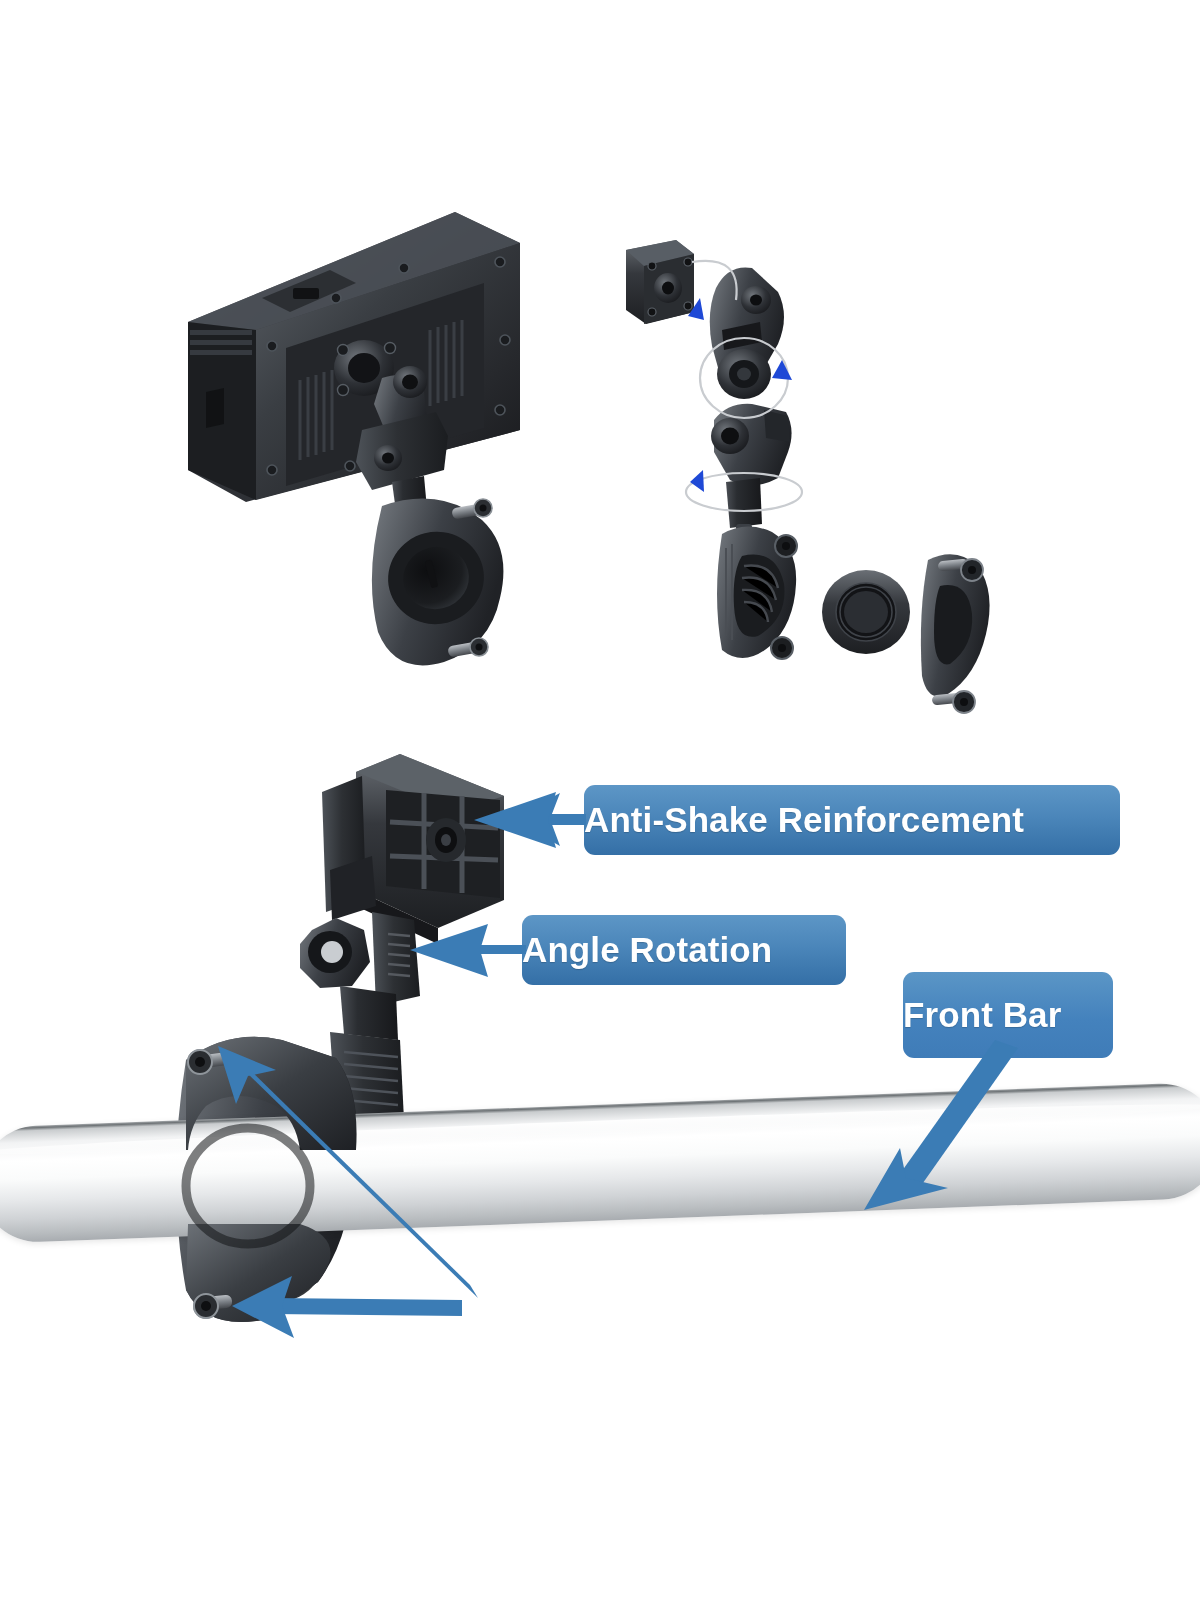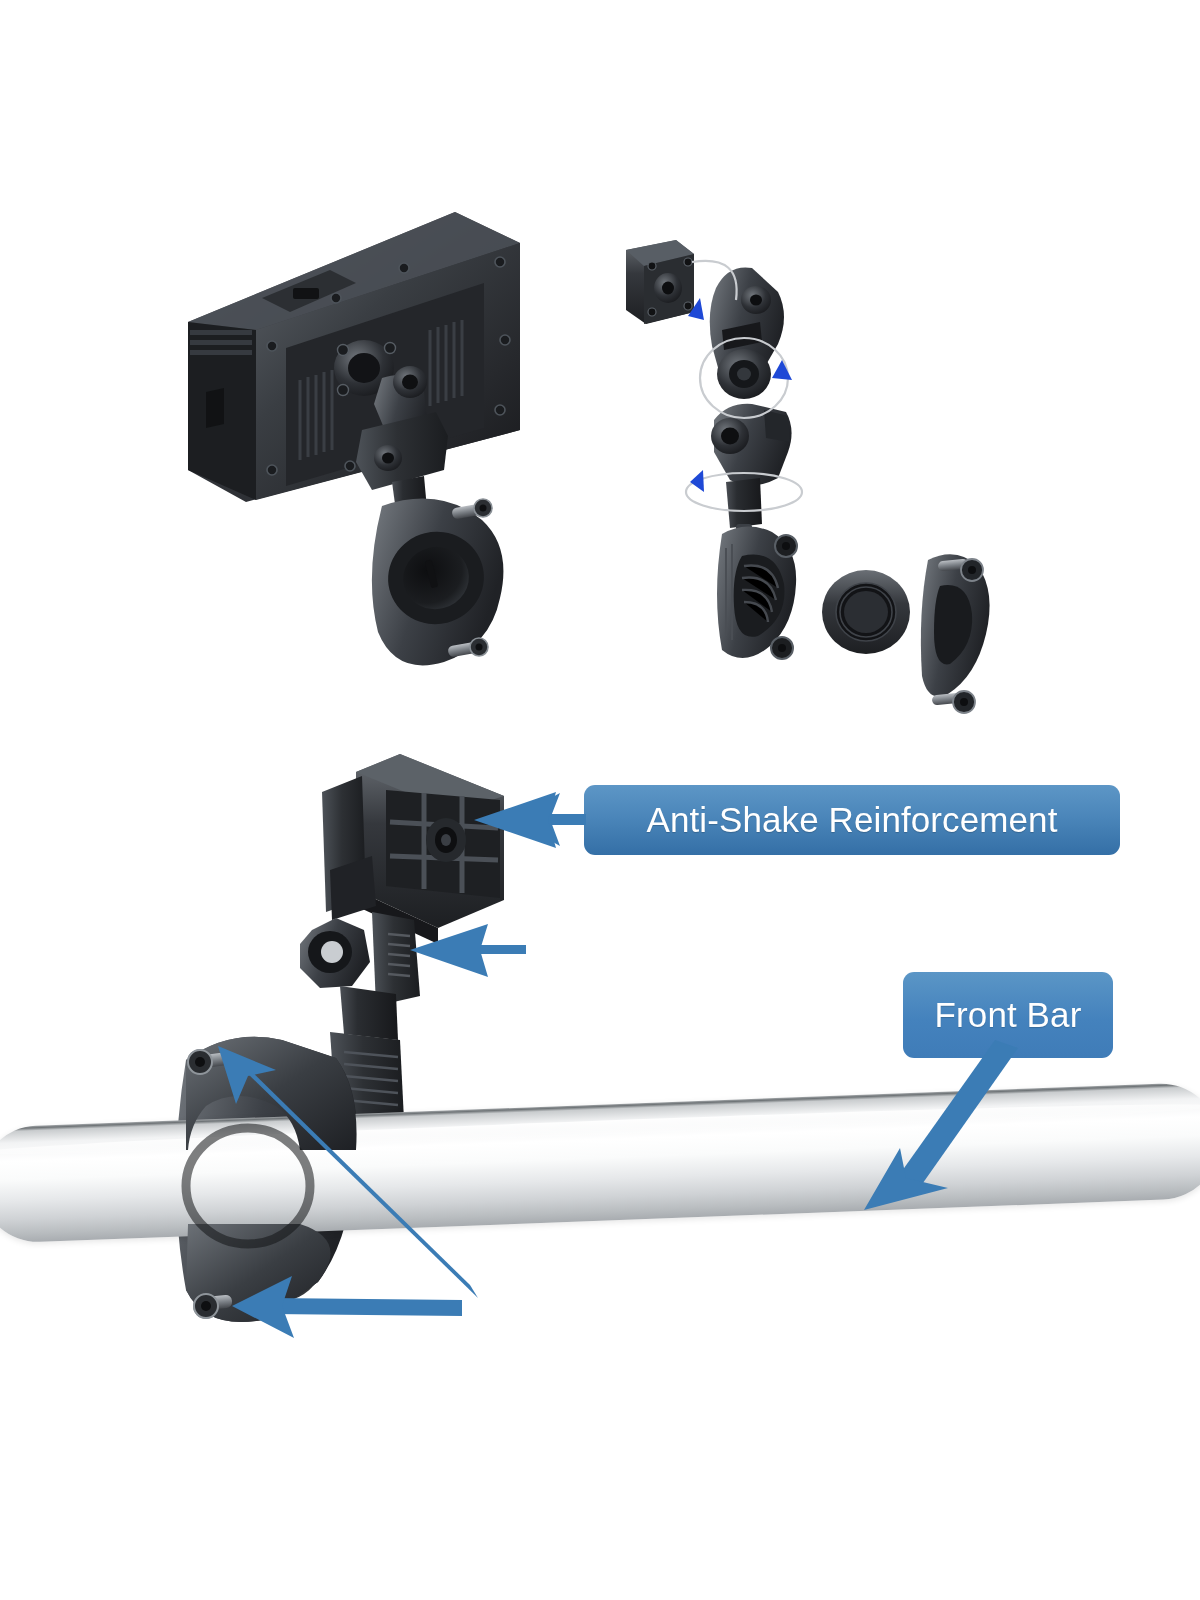--- a/index.html
+++ b/index.html
@@ -12,23 +12,23 @@
     width: 1200px; height: 1600px;
     position: relative; overflow: hidden;
     font-family: "Liberation Sans", sans-serif;
     -webkit-font-smoothing: antialiased;
   }
   #stage { position: absolute; inset: 0; }
 
   
   .callout {
     position: absolute;
-    display: flex; align-items: center; justify-content: center;
+    display: flex; align-items: center; justify-content: flex-start;
     color: #ffffff;
-    font-weight: normal;
+    font-weight: bold;
     letter-spacing: .1px;
     white-space: nowrap;
     border-radius: 11px;
     text-shadow: 0 1px 1px rgba(0,0,0,.18);
     z-index: 40;
   }
   .callout.grad {
     background: linear-gradient(180deg, #5d96c6 0%, #4b86ba 45%, #346fa6 100%);
   }
   .callout.flat {
@@ -426,19 +426,22 @@
         <path d="M462 1300 L462 1316 L272 1314 L272 1298 Z"></path>
         <path d="M232 1306 L292 1276 L282 1306 L294 1338 Z"></path>
       </g>
     </g>
   </svg>
 
   <div id="label-antishake" class="callout grad">
     <span>Anti-Shake Reinforcement</span>
   </div>
 
+  <div id="label-angle" class="callout grad">
+    <span>Angle Rotation</span>
+  </div>
 
   <div id="label-frontbar" class="callout flat">
     <span>Front Bar</span>
   </div>
 
 
 </div>
 
 </body></html>

